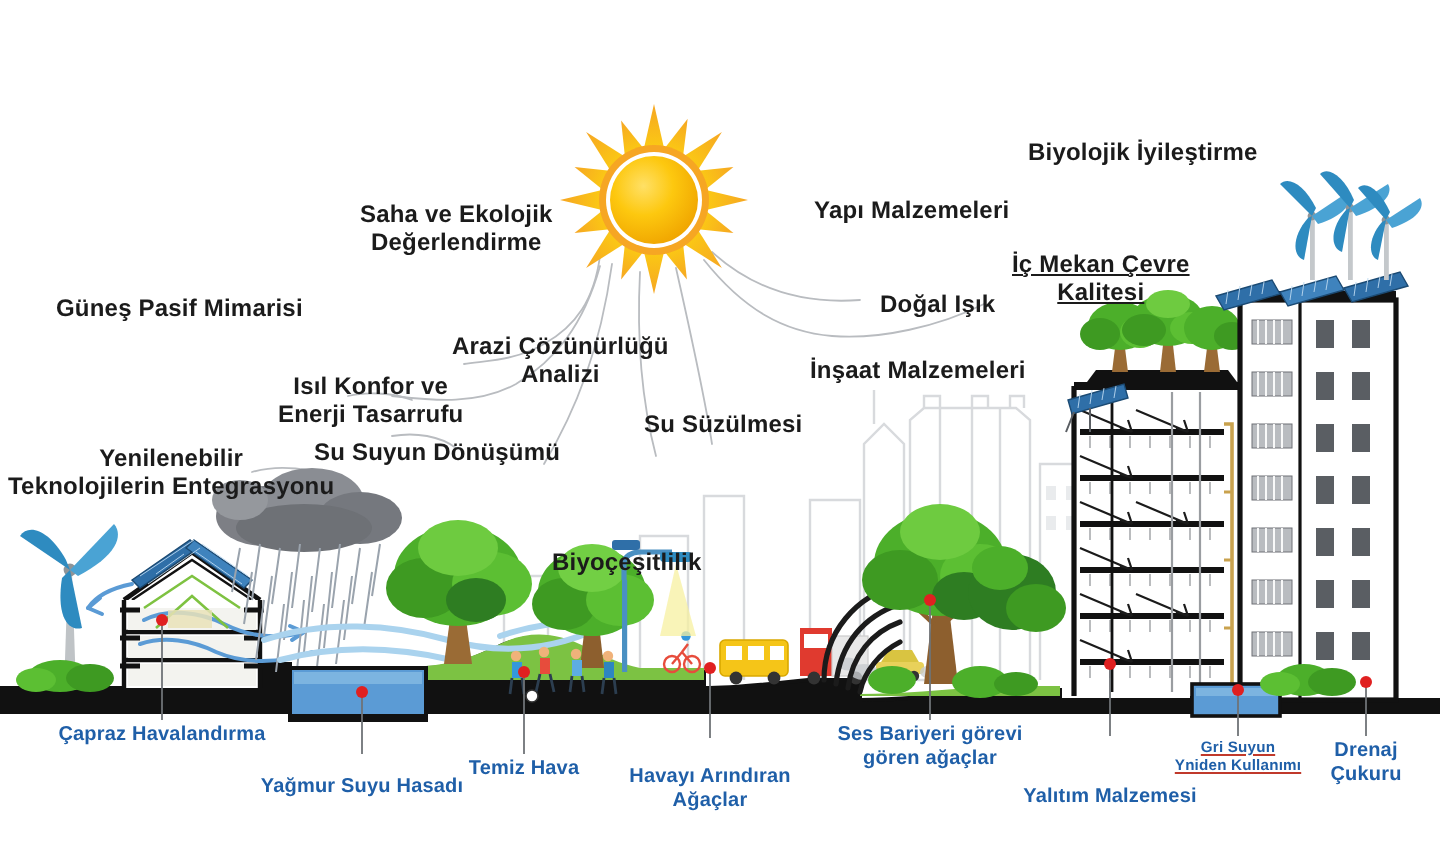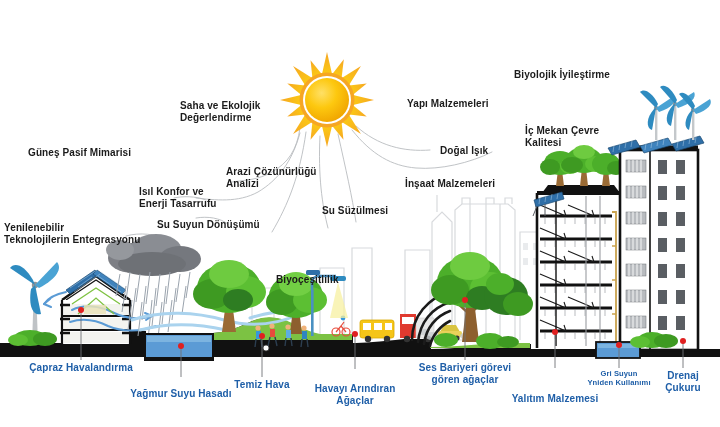--- a/index.html
+++ b/index.html
@@ -1,24 +1,24 @@
 <!DOCTYPE html>
 <html><head>
 <meta charset="utf-8">
 <style>
   * { margin:0; padding:0; box-sizing:border-box; }
   html,body { width:720px; height:427px; background:#ffffff; overflow:hidden;
     font-family:"Liberation Sans","DejaVu Sans",sans-serif; }
   #stage { position:relative; width:720px; height:427px; background:#fff; }
   svg.layer { position:absolute; left:0; top:0; width:720px; height:427px; }
   .lbl { position:absolute; font-weight:bold; line-height:1.18; white-space:pre-line; }
-  .lbl-dark { color:#1b1b1b; font-size:10px; letter-spacing:0.1px; }
+  .lbl-dark { color:#1b1b1b; font-size:12px; letter-spacing:0.1px;text-align:center; }
   .lbl-blue { color:#1f5fa8; font-size:10px; letter-spacing:0.1px; text-align:center; }
   .lbl-blue-u { color:#1f5fa8; font-size:7.6px; letter-spacing:0.1px; text-align:center; }
-  .ul { text-decoration-color:#c0392b; }
+  .ul { text-decoration:underline; text-decoration-color:#c0392b; }
   .ctr { transform:translateX(-50%); }
 </style>
 </head>
 <body>
 
 <div id="stage">
 
   <svg class="layer" viewBox="0 0 720 427">
     <g stroke="#d8dadd" stroke-width="1.2" fill="none">
       <path d="M432 340 L432 222 L442 212 L452 222 L452 340 Z"></path>
@@ -538,21 +538,21 @@
     <div class="lbl lbl-dark" style="left:157px; top:219px;">Su Suyun Dönüşümü</div>
     <div class="lbl lbl-dark" style="left:180px; top:100px;">Saha ve Ekolojik
 Değerlendirme</div>
     <div class="lbl lbl-dark" style="left:226px; top:166px;">Arazi Çözünürlüğü
 Analizi</div>
     <div class="lbl lbl-dark" style="left:322px; top:205px;">Su Süzülmesi</div>
     <div class="lbl lbl-dark" style="left:407px; top:98px;">Yapı Malzemeleri</div>
     <div class="lbl lbl-dark" style="left:440px; top:145px;">Doğal Işık</div>
     <div class="lbl lbl-dark" style="left:405px; top:178px;">İnşaat Malzemeleri</div>
     <div class="lbl lbl-dark" style="left:514px; top:69px;">Biyolojik İyileştirme</div>
-    <div class="lbl lbl-dark" style="left:525px; top:125px;">İç Mekan Çevre
+    <div class="lbl lbl-dark" style="left:506px; top:125px;text-decoration:underline;">İç Mekan Çevre
 Kalitesi</div>
     <div class="lbl lbl-dark" style="left:276px; top:274px;">Biyoçeşitlilik</div>
   </div>
 
   <div>
     <div class="lbl lbl-blue ctr" style="left:81px;  top:362px;">Çapraz Havalandırma</div>
     <div class="lbl lbl-blue ctr" style="left:181px; top:379px;margin-top:9px;">Yağmur Suyu Hasadı</div>
     <div class="lbl lbl-blue ctr" style="left:262px; top:379px;">Temiz Hava</div>
     <div class="lbl lbl-blue ctr" style="left:355px; top:371px;margin-top:12px;">Havayı Arındıran
 Ağaçlar</div>

